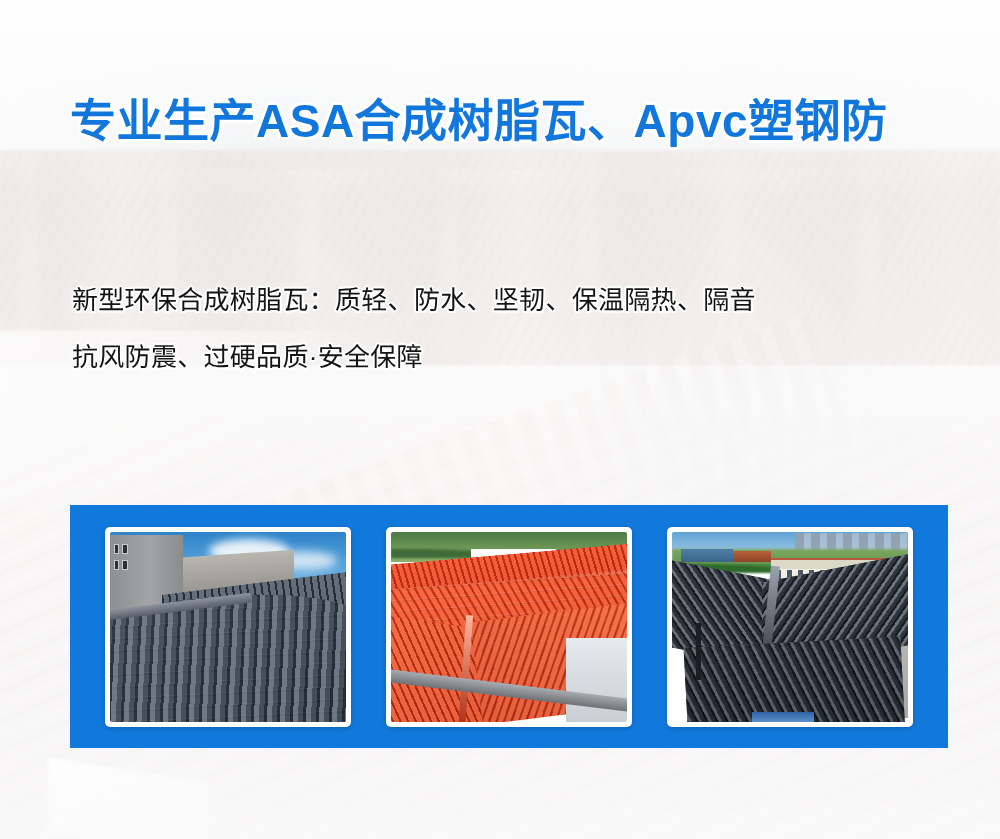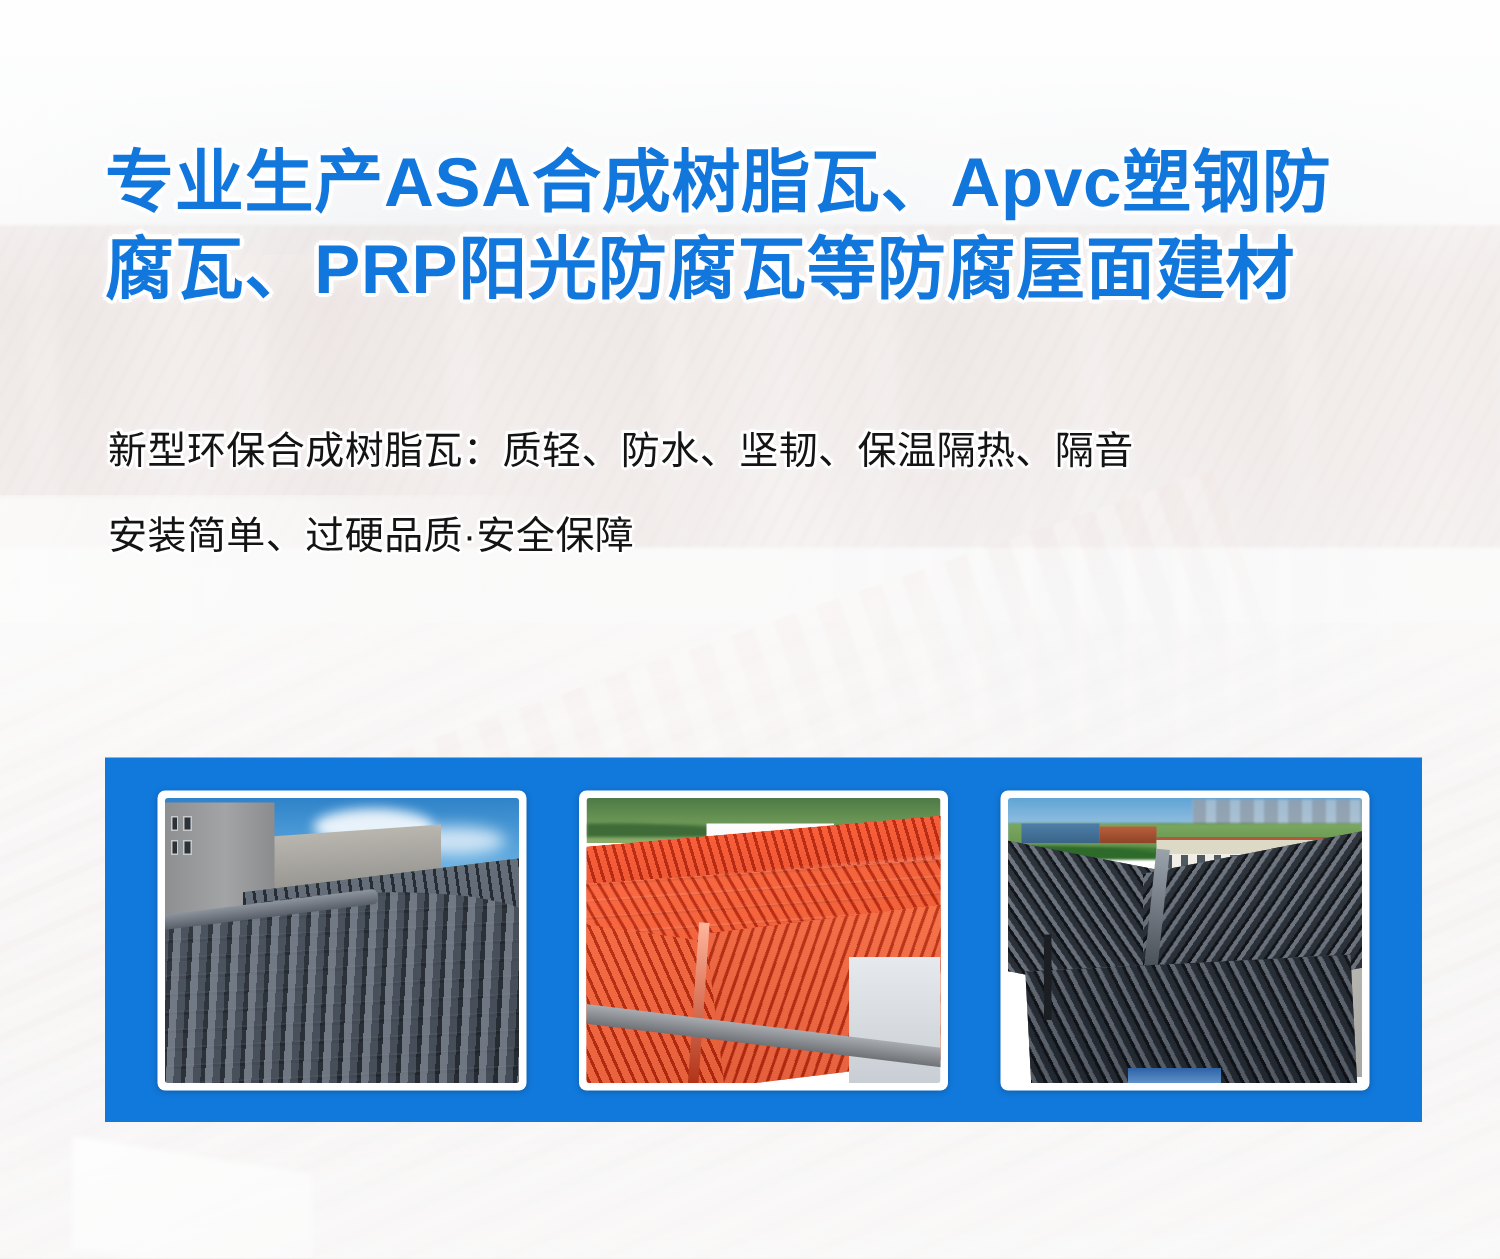--- a/index.html
+++ b/index.html
@@ -607,26 +607,25 @@
     <div class="bg-ridge"></div>
     <div class="bg-parapet"></div>
     <div class="bg-veil"></div>
     <div class="bg-veil2"></div>
   </div>
 
   <div class="content">
 
     <div class="headline">
       <div class="headline-line">专业生产ASA合成树脂瓦、Apvc塑钢防</div>
-      <div class="headline-line">腐瓦、PRP阳光防腐瓦等防腐屋面建材</div>
     </div>
 
     <div class="features">
       <div class="feature-line">新型环保合成树脂瓦：质轻、防水、坚韧、保温隔热、隔音</div>
-      <div class="feature-line last">安装简单、过硬品质·安全保障</div>
+      <div class="feature-line last">抗风防震、过硬品质·安全保障</div>
     </div>
 
     <div class="gallery">
 
       <div class="photo ph1">
         <div class="photo-inner">
           <div class="sky"></div>
           <div class="cloud-a"></div>
           <div class="cloud-b"></div>
           <div class="bldg-back"></div>

